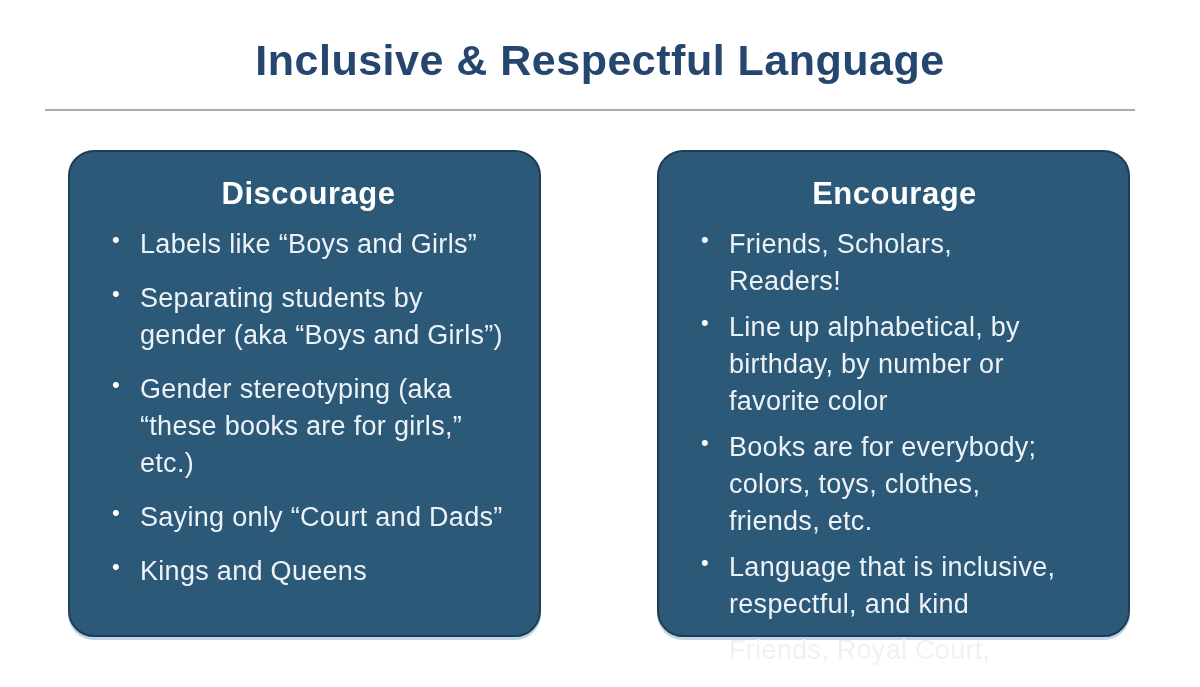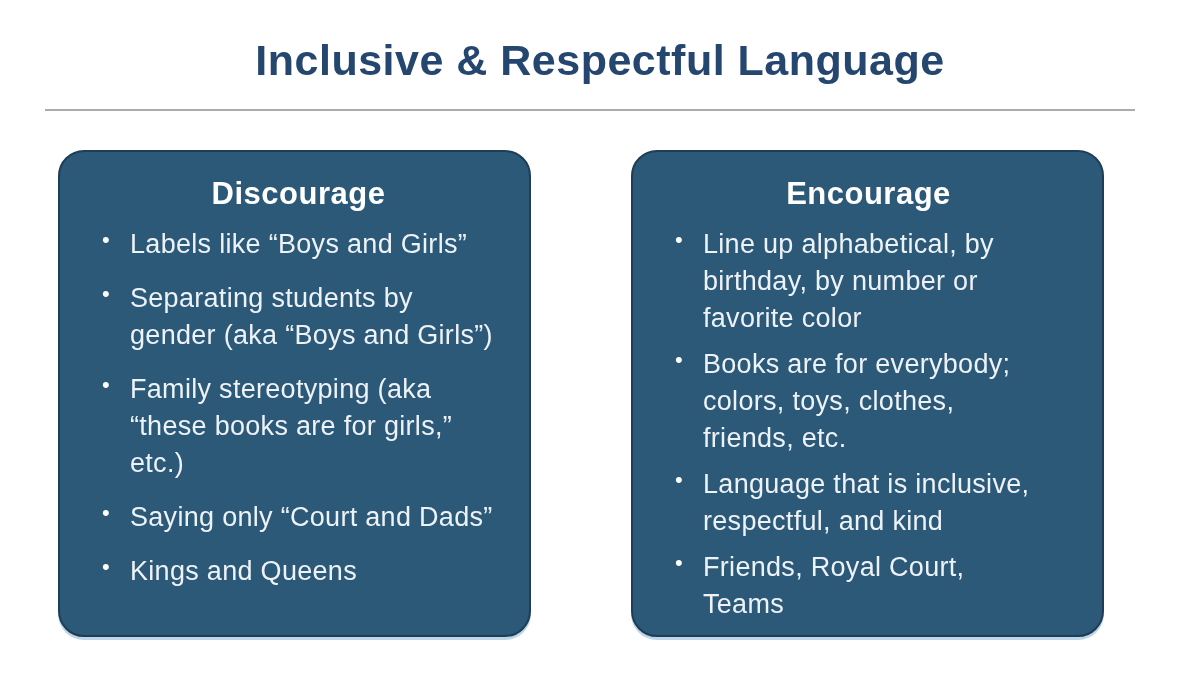--- a/index.html
+++ b/index.html
@@ -32,37 +32,38 @@
     top: 109px;
     left: 45px;
     width: 1090px;
     margin: 0;
     border: none;
     border-top: 2px solid #ACACAC;
   }
   .columns {
     position: absolute;
     top: 150px;
-    left: 58px;
+    left: 68px;
     display: flex;
     gap: 100px;
   }
   .box {
     box-sizing: border-box;
     width: 473px;
     height: 487px;
     background: #2B5977;
     border: 2px solid #1E3D57;
     border-radius: 26px;
     box-shadow: 0 3px 0 rgba(110, 165, 205, 0.45);
     color: #EDF2F7;
     padding: 16px 32px 0 40px;
   }
   .box.encourage {
     padding-right: 38px;
+    margin-left: 16px;
   }
   .box-heading {
     margin: 8px 0 14px 0;
     text-align: center;
     font-size: 31px;
     font-weight: 700;
     letter-spacing: 0.5px;
     color: #FFFFFF;
   }
   .bullet-list {
@@ -98,28 +99,29 @@
 
 <div class="slide">
   <h1 class="title">Inclusive &amp; Respectful Language</h1>
   <hr class="divider">
   <div class="columns">
     <section class="box discourage">
       <h2 class="box-heading">Discourage</h2>
       <ul class="bullet-list">
           <li>Labels like “Boys and Girls”</li>
           <li>Separating students by gender (aka “Boys and Girls”)</li>
-          <li>Family stereotyping (aka “these books are for girls,” etc.)</li>
+          <li>Gender stereotyping (aka “these books are for girls,” etc.)</li>
           <li>Saying only “Court and Dads”</li>
           <li>Kings and Queens</li>
         </ul>
     </section>
     <section class="box encourage">
       <h2 class="box-heading">Encourage</h2>
       <ul class="bullet-list">
+          <li>Friends, Scholars, Readers!</li>
           <li>Line up alphabetical, by birthday, by number or favorite color</li>
           <li>Books are for everybody; colors, toys, clothes, friends, etc.</li>
           <li>Language that is inclusive, respectful, and kind</li>
           <li>Friends, Royal Court, Teams</li>
         </ul>
     </section>
   </div>
 </div>
 
 </body></html>

